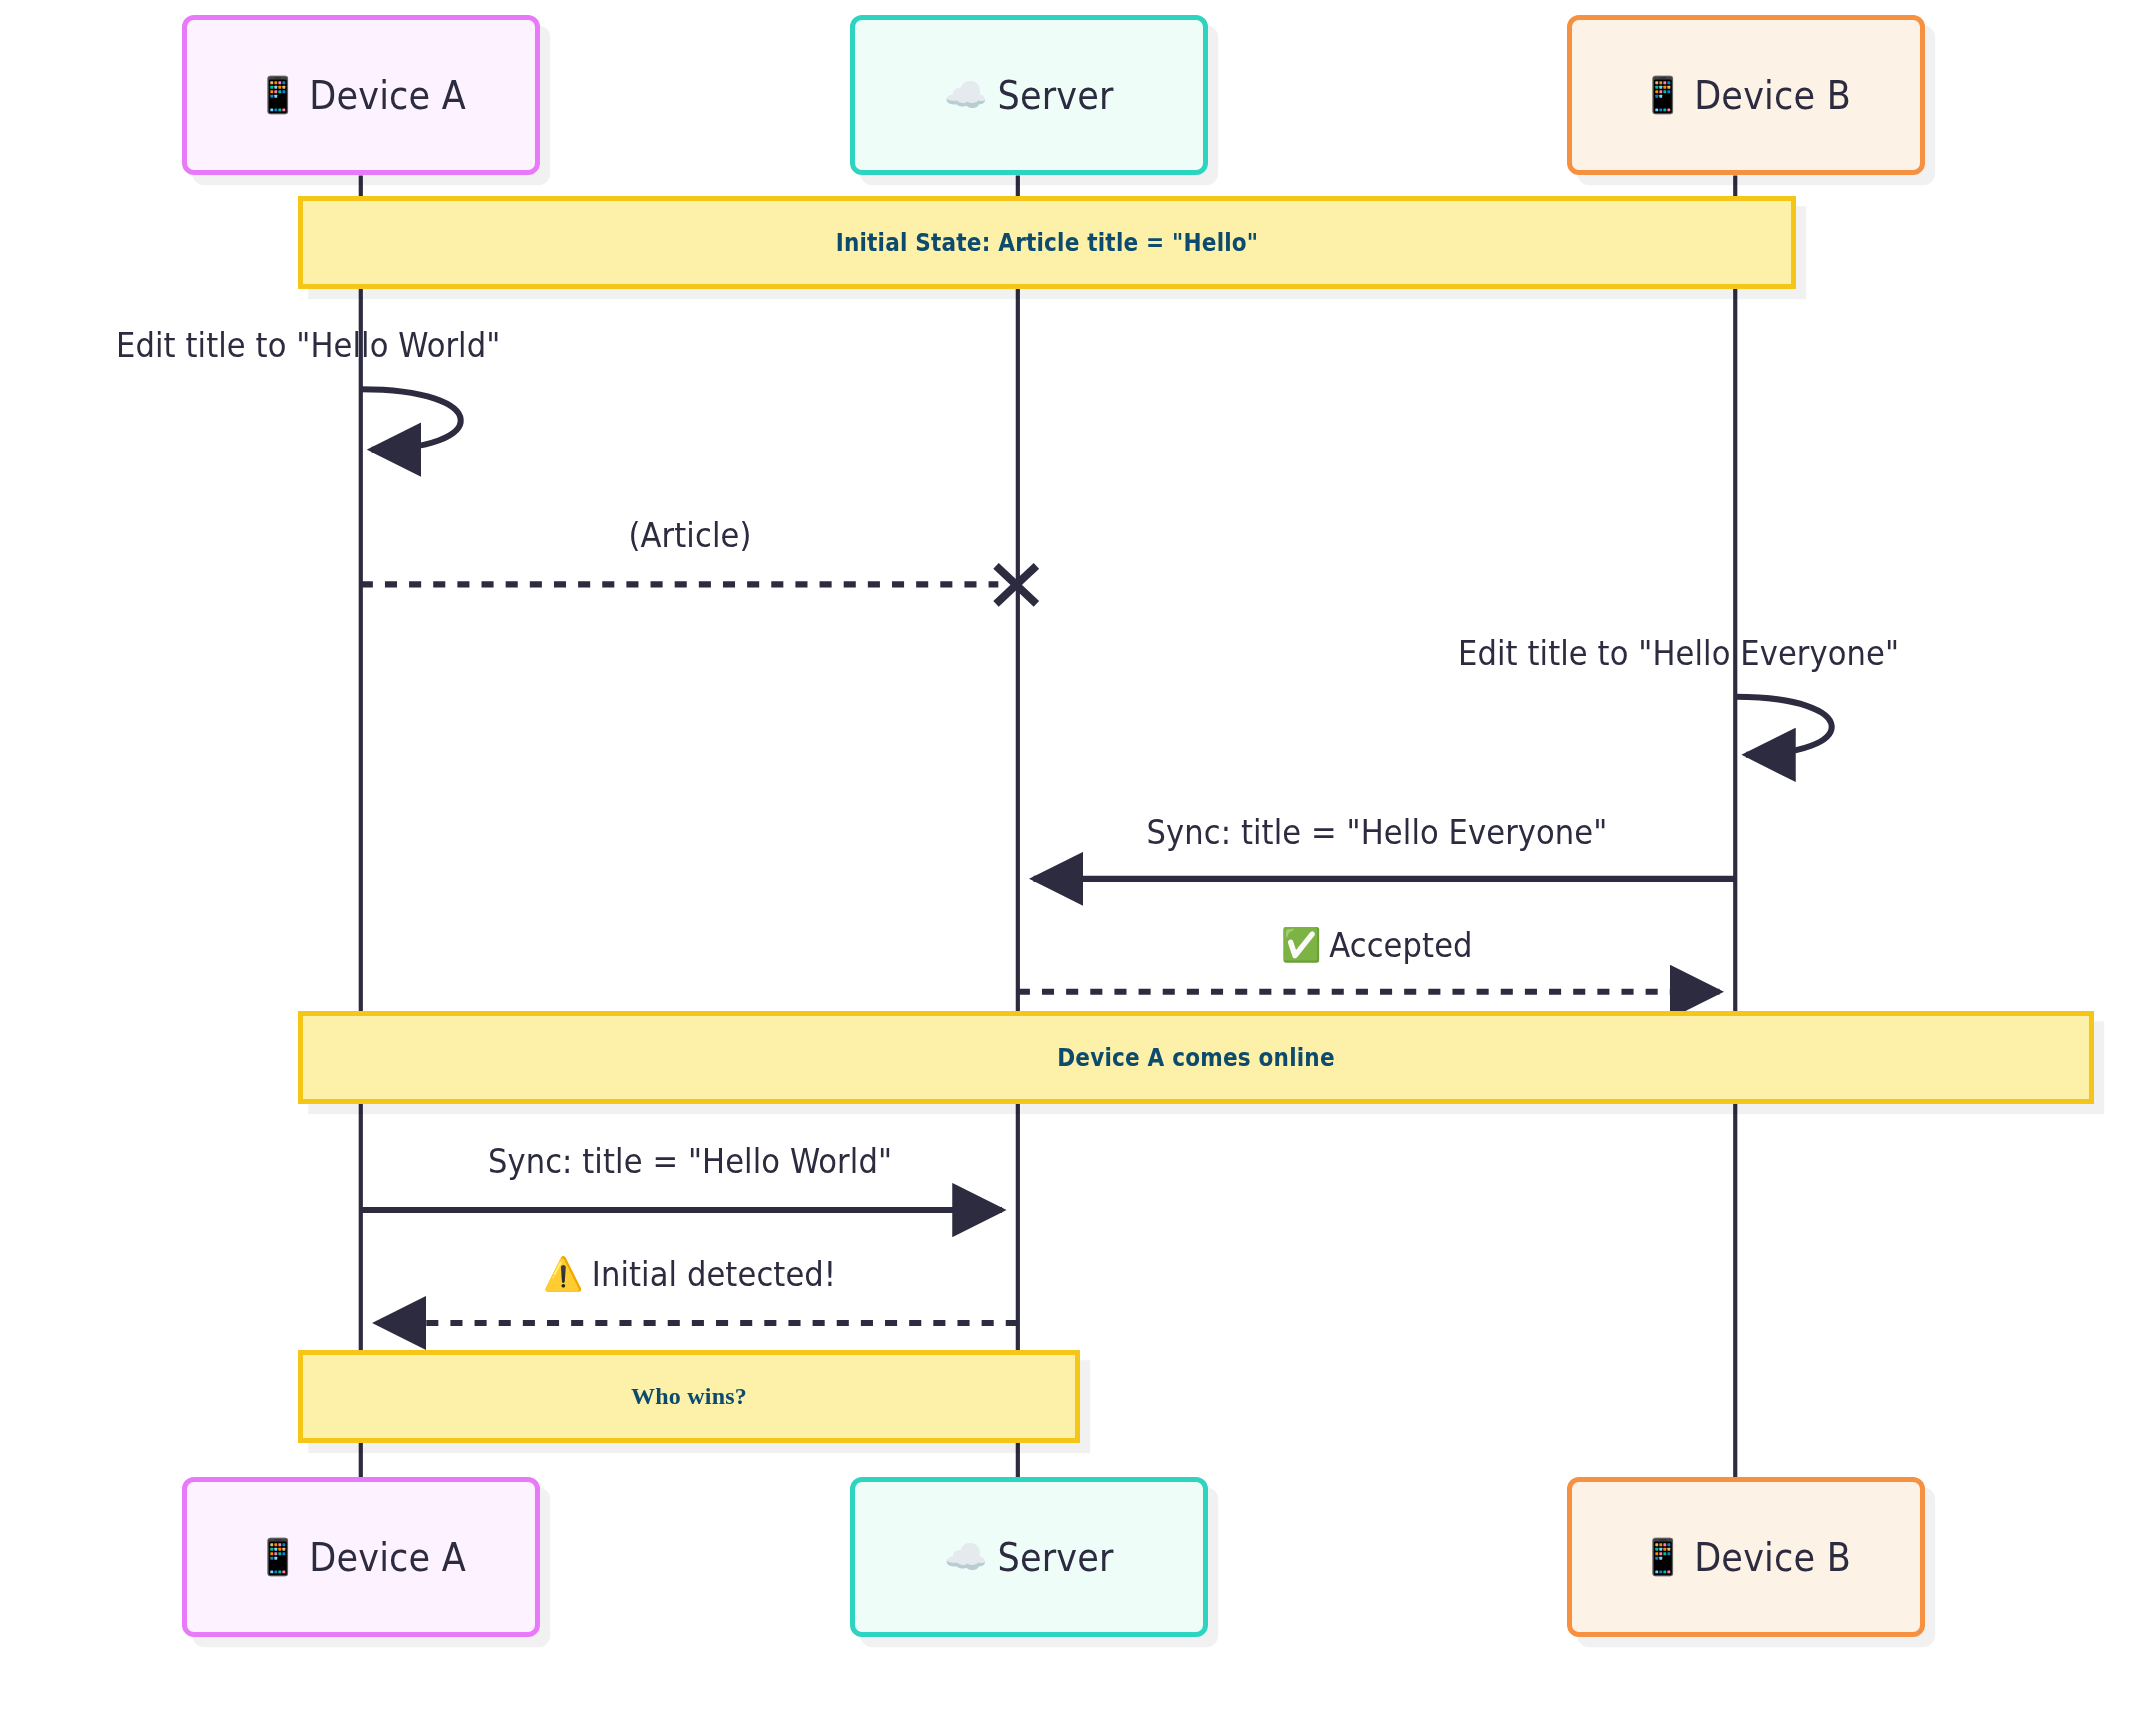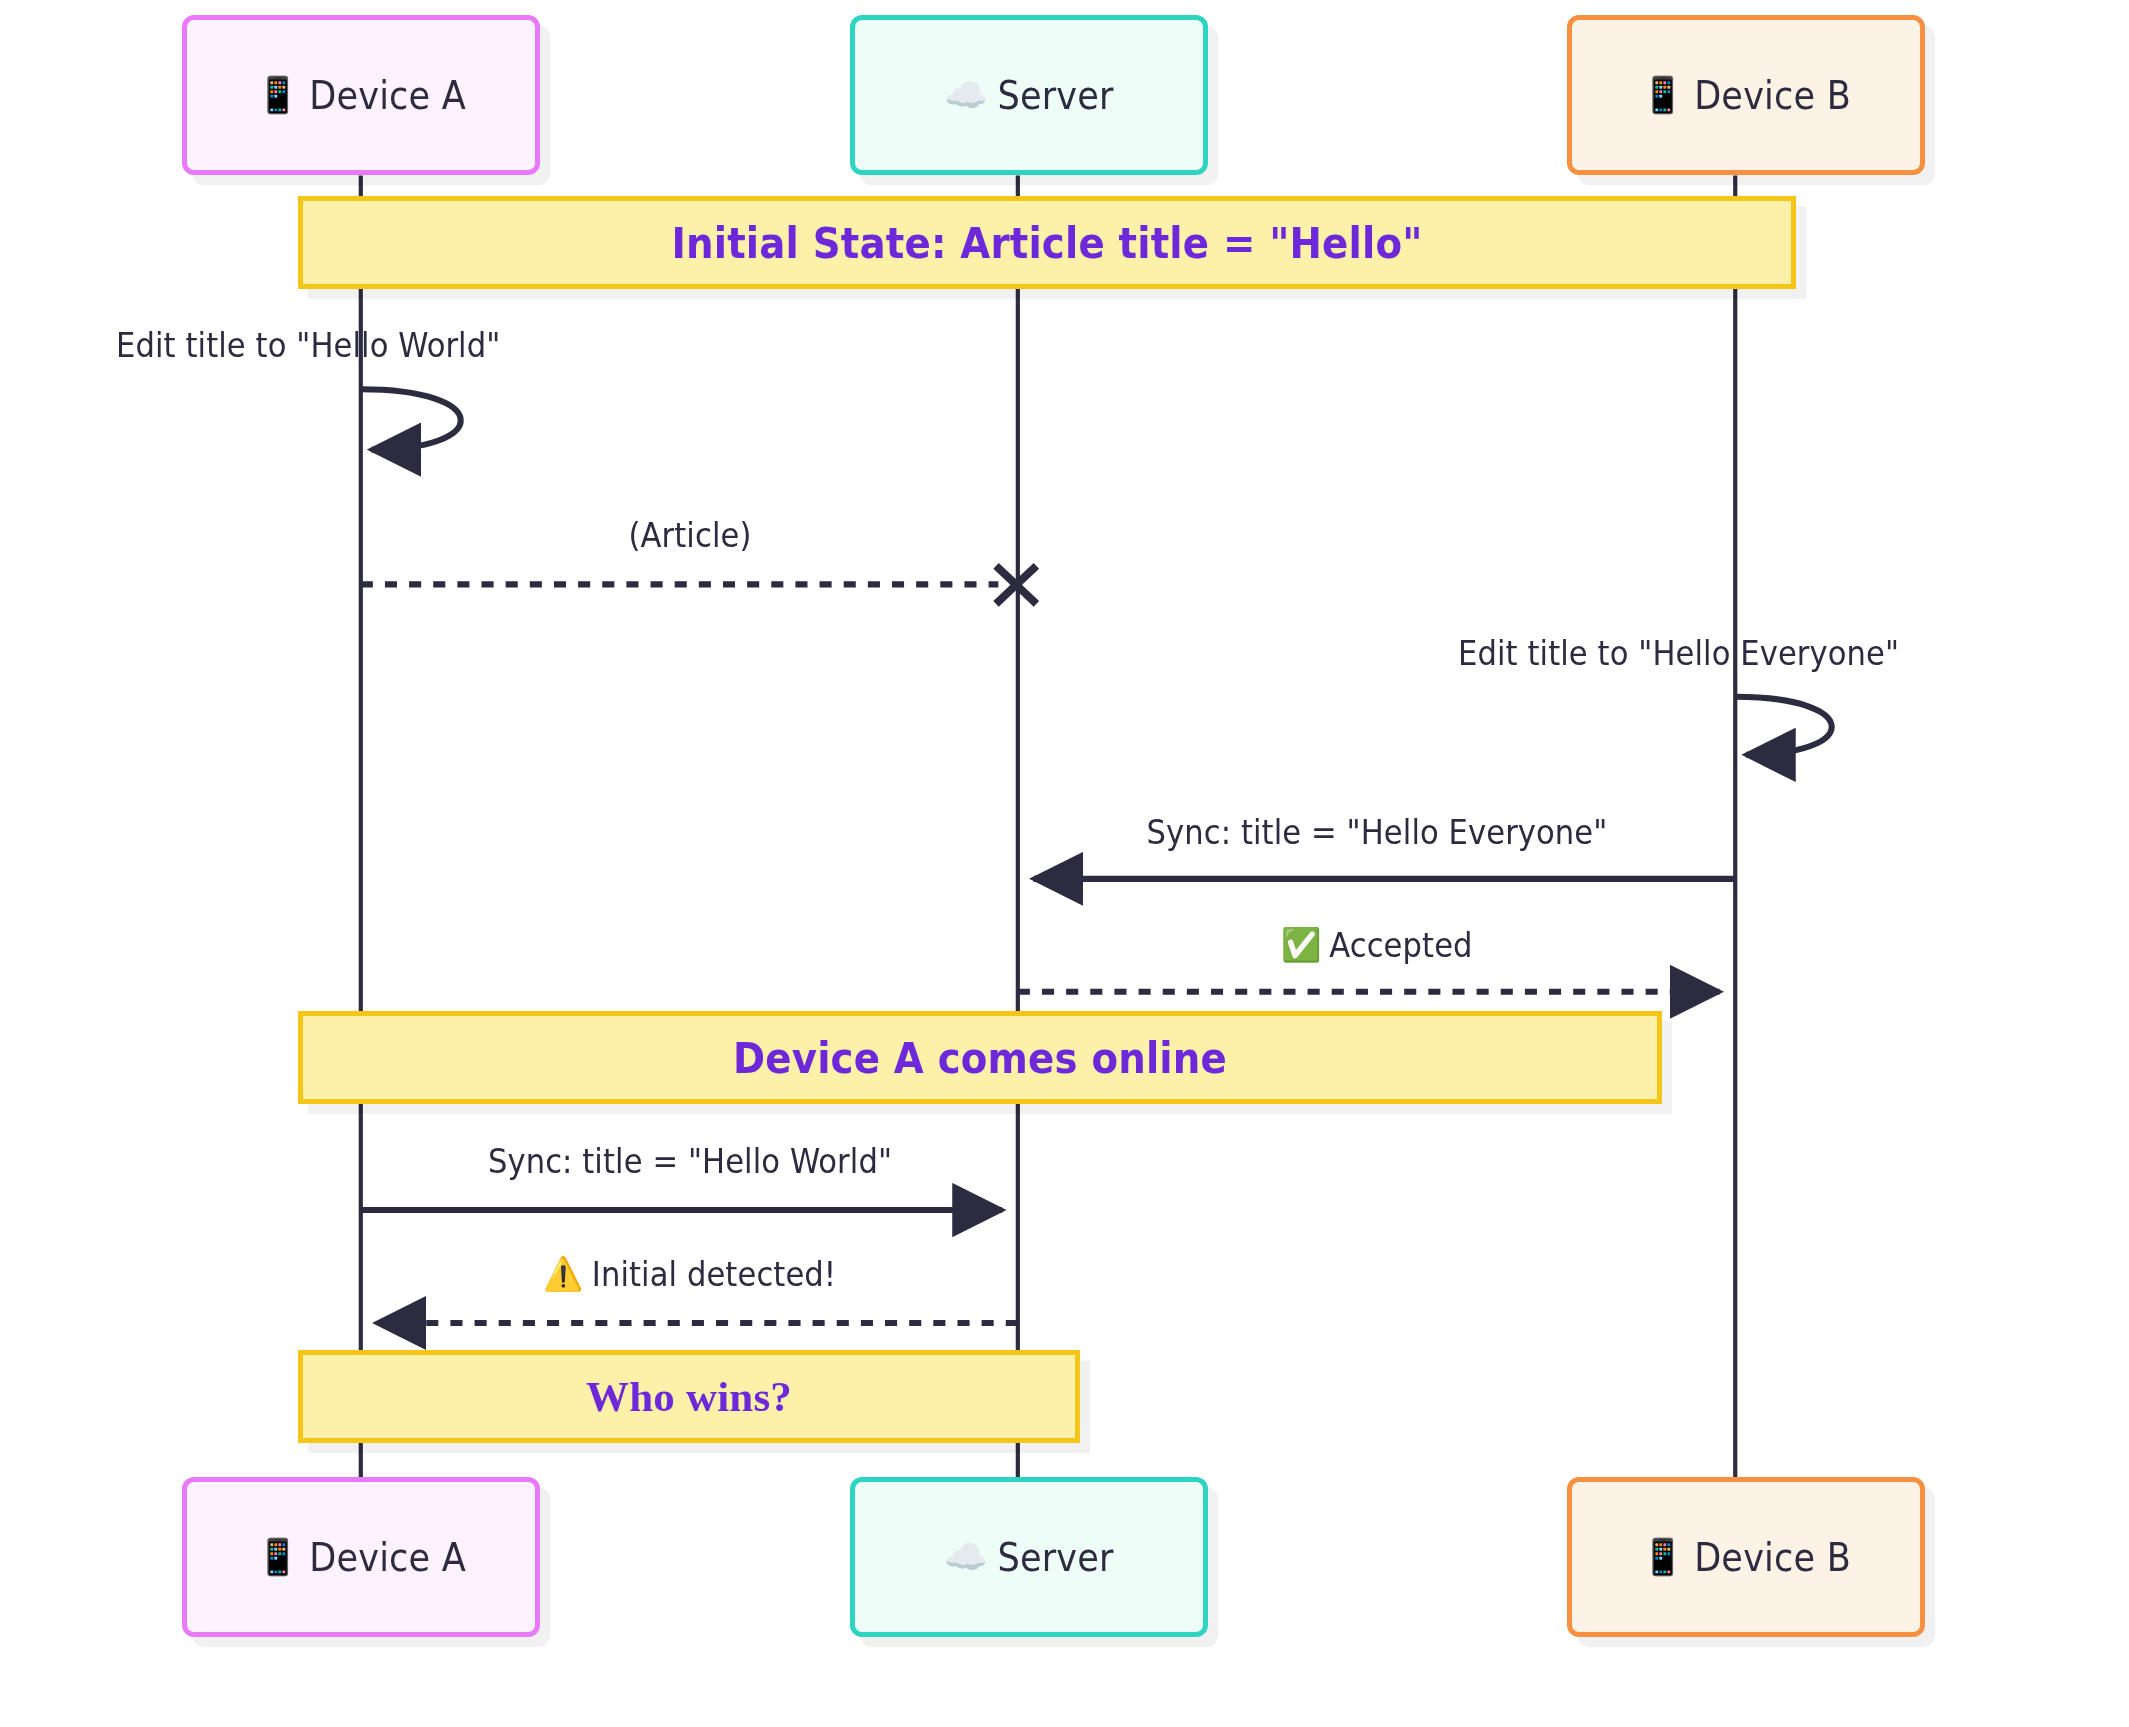--- a/index.html
+++ b/index.html
@@ -27,21 +27,21 @@
   .actor-emoji{font-size:35px;line-height:1;}
 
   
   .note{
     position:absolute;box-sizing:border-box;
     background:#FDF0A8;border:5.6px solid #F5C518;
     display:flex;align-items:center;justify-content:center;
     box-shadow:10.2px 10.2px 0 0 rgba(0,0,0,0.055);
   }
   .note-label{
-    font-size:43px;font-weight:700;color:#6d28d9;
+    font-size:24px;font-weight:700;color:#0c4a6e;
     white-space:nowrap;letter-spacing:0.2px;
   }
 
   
   .msg{
     position:absolute;font-size:34px;color:#2C2B3F;
     white-space:nowrap;letter-spacing:0.1px;
     display:flex;align-items:center;gap:7.4px;
   }
   .msg-emoji{font-size:32.5px;line-height:1;}
@@ -104,21 +104,21 @@
     <span class="actor-label">
       <span class="actor-emoji">📱</span>
       <span>Device B</span>
     </span>
   </div>
 
   <div class="note" style="left: 298px; top: 196px; width: 1498px; height: 93px; border-color: rgb(245, 197, 24); background: rgb(253, 240, 168);">
     <span class="note-label">Initial State: Article title = "Hello"</span>
   </div>
 
-  <div class="note" style="left: 298px; top: 1011px; width: 1364px; height: 93px; border-color: rgb(245, 197, 24); background: rgb(253, 240, 168);">
+  <div class="note" style="left: 298px; top: 1011px; width: 1796px; height: 93px; border-color: rgb(245, 197, 24); background: rgb(253, 240, 168);">
     <span class="note-label">Device A comes online</span>
   </div>
 
   <div class="note" style="left: 298px; top: 1350px; width: 782px; height: 93px; border-color: rgb(245, 197, 24); background: rgb(253, 240, 168); font-family: Liberation Serif, serif;">
     <span class="note-label">Who wins?</span>
   </div>
 
   <div class="msg left" style="left:116px;top:325px;">
     <span>Edit title to "Hello World"</span>
   </div>

